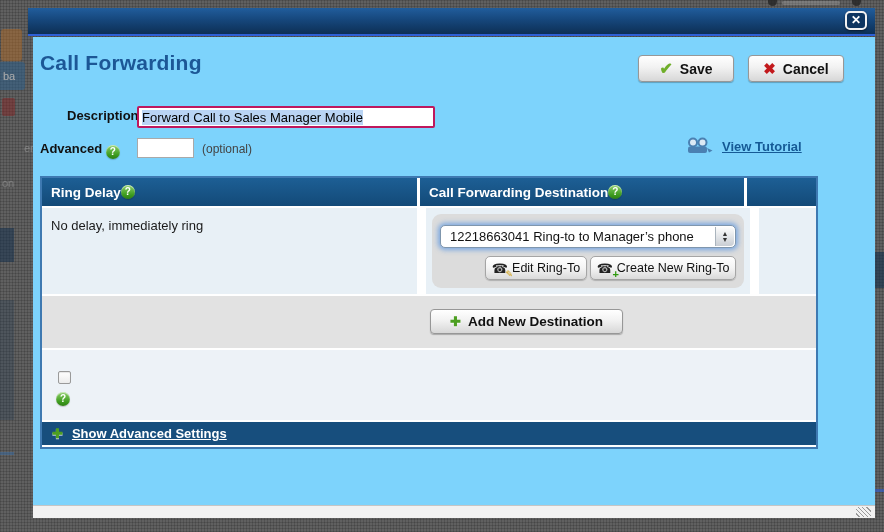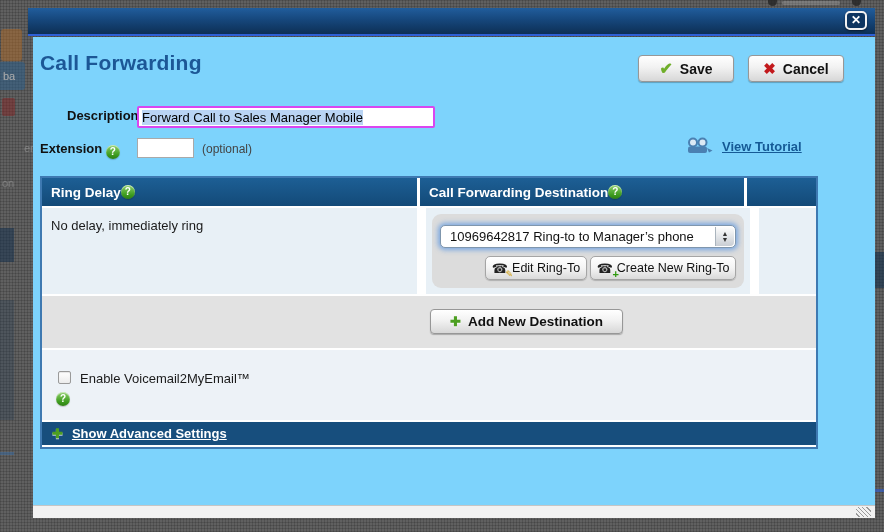--- a/index.html
+++ b/index.html
@@ -56,21 +56,21 @@
   }
   .save-btn   { position:absolute; left:605px; top:18px; width:96px; height:27px; }
   .cancel-btn { position:absolute; left:715px; top:18px; width:96px; height:27px; }
   .check-ic { color:#6fae2a; font-size:16px; font-weight:bold; }
   .xred-ic  { color:#c2191c; font-size:15px; font-weight:bold; }
 
   
   .lbl { position:absolute; font-size:13px; font-weight:bold; color:#111; }
   .desc-input {
     position:absolute; left:104px; top:69px; width:298px; height:22px;
-    border:2px solid #d946ef; border-radius:2px; background:#fff;
+    border:2px solid #be185d; border-radius:2px; background:#fff;
     font-size:13px; line-height:18px; padding:1px 3px; cursor:text; overflow:hidden;
   }
   .desc-input .sel { background:#b9d4f4; }
   .ext-input {
     position:absolute; left:104px; top:101px; width:57px; height:20px;
     border:1px solid #a9a9a9; background:#fff; font-size:13px; padding:0 3px;
   }
   .optional { position:absolute; left:169px; top:105px; font-size:12px; color:#444; }
 
   .help-ic {
@@ -188,21 +188,21 @@
     <span class="xred-ic">✖</span>
     <span>Cancel</span>
   </div>
 
   <div class="lbl" style="left:34px; top:71px;">Description</div>
   <div class="desc-input">
     <span class="sel">Forward Call to Sales Manager Mobile</span>
   </div>
 
   <div class="lbl" style="left:7px; top:104px;">
-    <span>Extension</span>
+    <span>Advanced</span>
     <span class="help-ic">?</span>
   </div>
   <input class="ext-input" value="" style="">
   <div class="optional">(optional)</div>
 
   <div class="tutorial">
     <span style="display:inline-flex;">
       <svg width="30" height="18" viewBox="0 0 30 18">
         <circle cx="8" cy="5.5" r="4" fill="#dce9f5" stroke="#4a80b2" stroke-width="2"></circle>
         <circle cx="17.5" cy="5.5" r="4" fill="#dce9f5" stroke="#4a80b2" stroke-width="2"></circle>
@@ -227,21 +227,21 @@
       <div class="cell c3"></div>
     </div>
 
     <div class="t-row">
       <div class="cell c1">
         <div class="ring-delay-txt">No delay, immediately ring</div>
       </div>
       <div class="cell c2">
         <div class="dest-panel">
           <div class="dest-select">
-            <span>10969642817 Ring-to to  Manager’s  phone</span>
+            <span>12218663041 Ring-to to  Manager’s  phone</span>
             <span class="stepper">
               <span>▲</span>
               <span>▼</span>
             </span>
           </div>
           <div class="mini-btn edit-btn">
             <span class="phone-ic">
               <span>☎</span>
               <span class="phone-badge-pencil">✎</span>
             </span>
@@ -261,21 +261,20 @@
 
     <div class="t-band">
       <div class="gbtn add-btn">
         <span class="plus-ic">✚</span>
         <span>Add New Destination</span>
       </div>
     </div>
 
     <div class="t-voicemail">
       <div class="vm-check"></div>
-      <div class="vm-label">Enable Voicemail2MyEmail™</div>
       <span class="help-ic vm-help">?</span>
     </div>
 
     <div class="t-advanced">
       <span class="plus-ic">✚</span>
       <a>Show Advanced Settings</a>
     </div>
 
   </div>
 </div>

